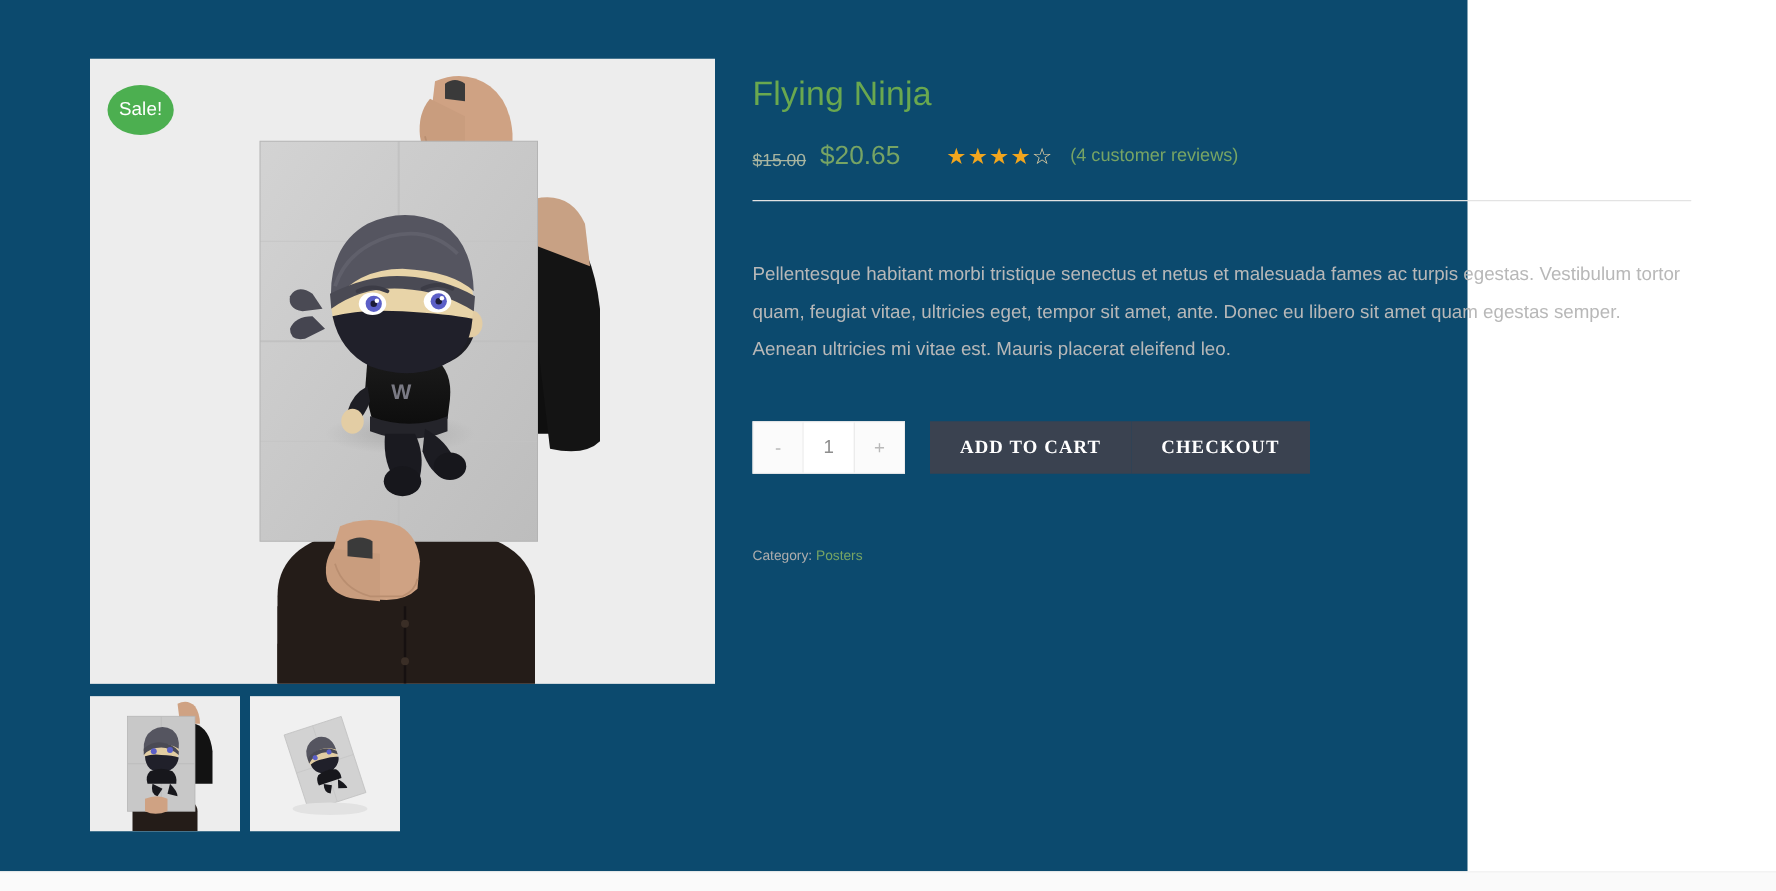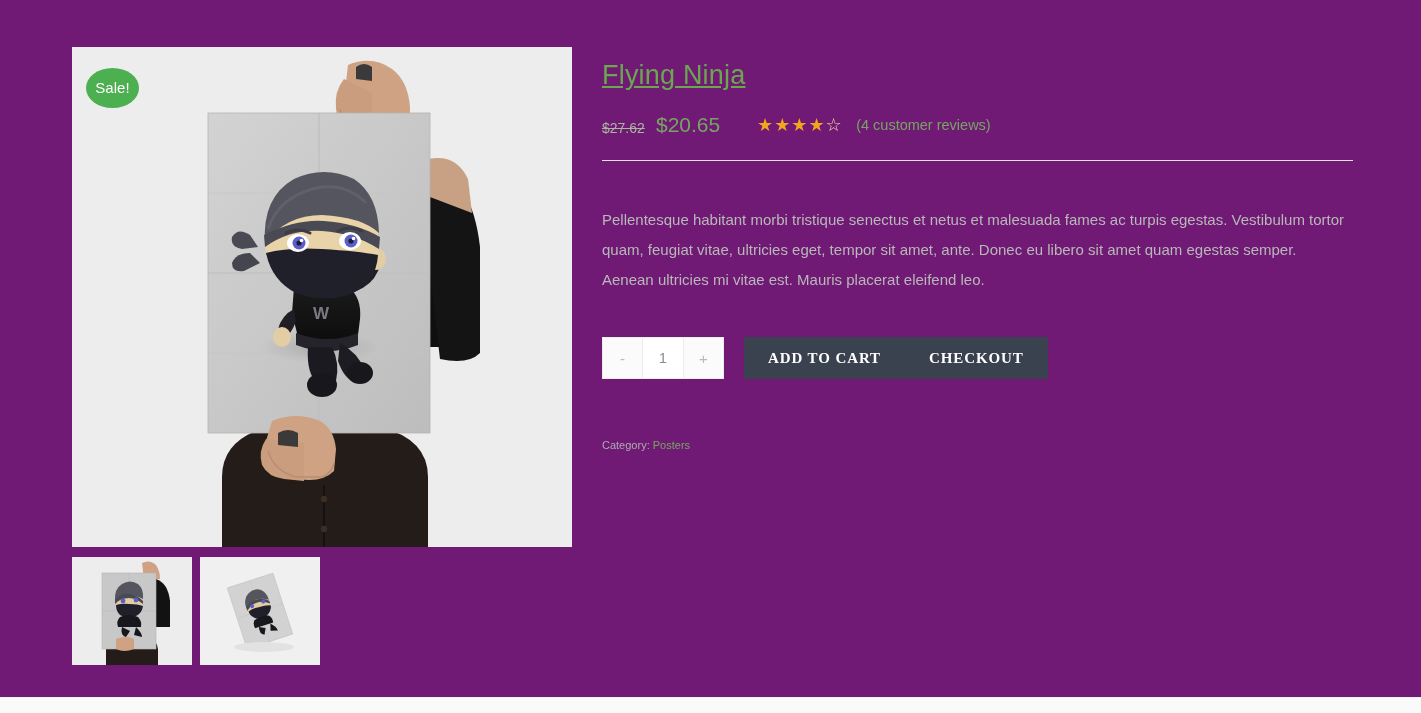--- a/index.html
+++ b/index.html
@@ -8,23 +8,23 @@
     padding: 0;
     width: 1421px;
     height: 713px;
     background: #ffffff;
     font-family: "Liberation Sans", sans-serif;
     overflow: hidden;
   }
 
   #page {
     position: relative;
-    width: 1421px;
+    width: 1174px;
     height: 713px;
-    background: #701a75;
+    background: #0c4a6e;
   }
 
   
   .footer-strip {
     position: absolute;
     left: 0;
     top: 697px;
     width: 1421px;
     height: 16px;
     background: #fafafa;
@@ -94,21 +94,20 @@
     width: 752px;
   }
 
   .product-title {
     margin: 0;
     font-size: 27px;
     font-weight: normal;
     color: #6aa84f;
     letter-spacing: .2px;
     line-height: 34px;
-    text-decoration: underline;
   }
 
   .price-row {
     margin-top: 21px;
     height: 26px;
     position: relative;
   }
 
   .price-old {
     position: absolute;
@@ -404,21 +403,21 @@
       </div>
 
     </div>
   </div>
 
   <div class="summary">
 
     <h1 class="product-title">Flying Ninja</h1>
 
     <div class="price-row">
-      <span class="price-old">$27.62</span>
+      <span class="price-old">$15.00</span>
       <span class="price-new">$20.65</span>
 
       <span class="rating-wrap">
         <span class="stars"><span>★★★★</span><span class="star-empty">☆</span></span>
         <a class="review-link">(4 customer reviews)</a>
       </span>
     </div>
 
     <div class="divider"></div>
 

